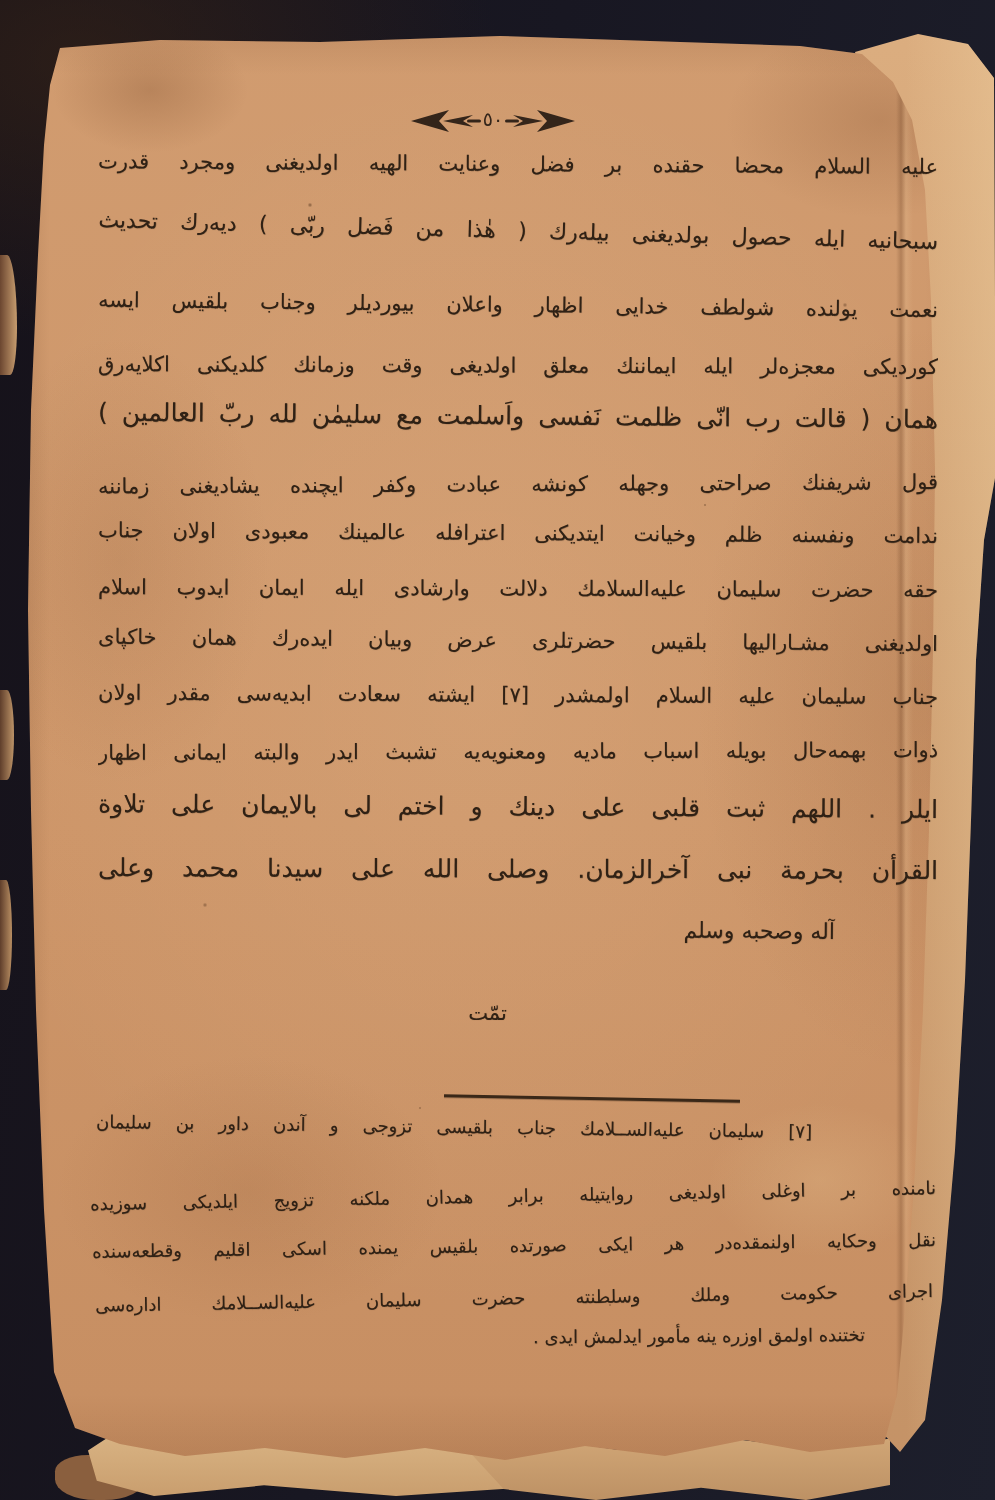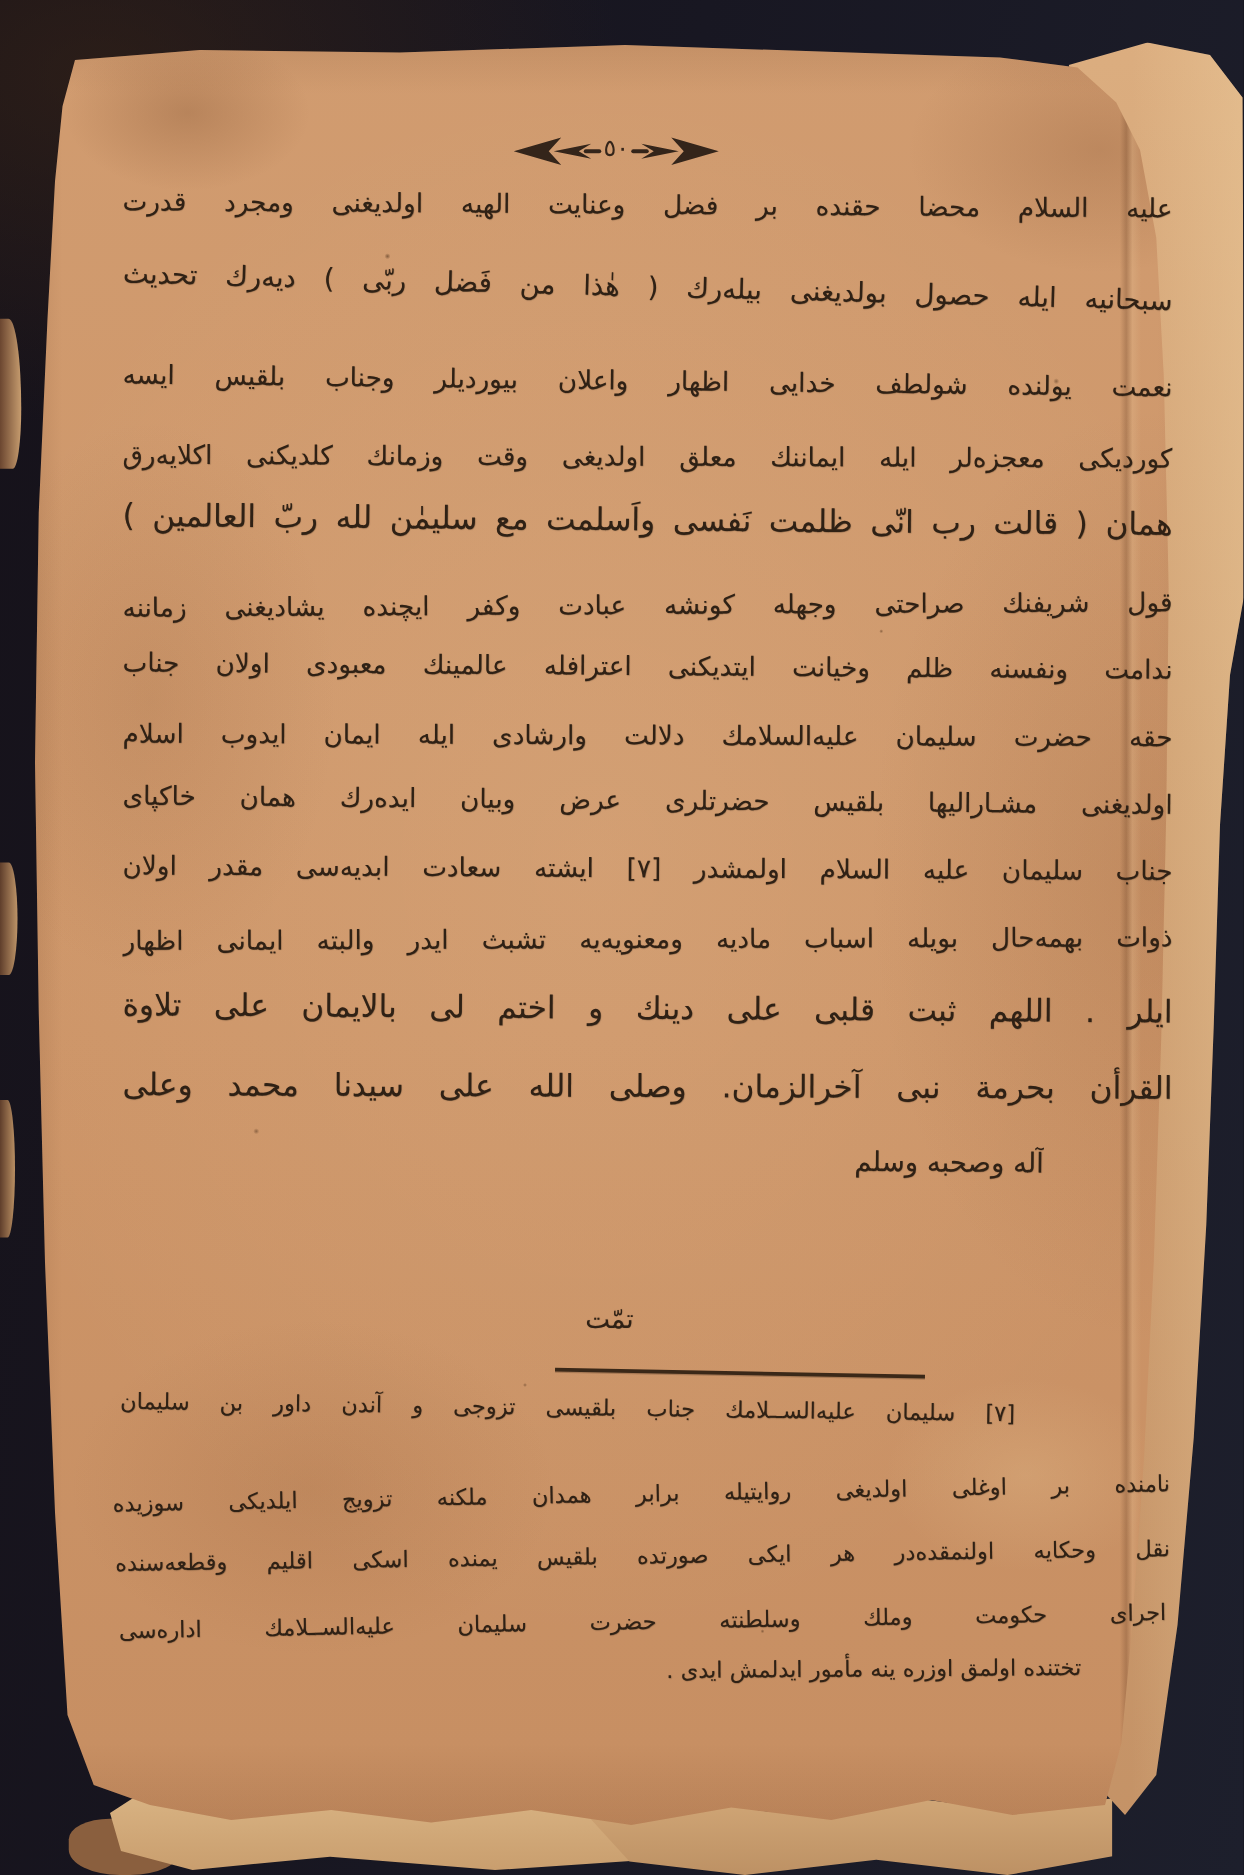--- a/index.html
+++ b/index.html
@@ -116,21 +116,21 @@
     <div class="tl big" style="left:98px;top:398px;width:840px;transform:rotate(.5deg);">همان ( قالت رب انّى ظلمت نَفسى واَسلمت مع سليمٰن لله ربّ العالمين )</div>
     <div class="tl body" style="left:98px;top:465px;width:840px;transform:rotate(-.3deg);">قول شريفنك صراحتى وجهله كونشه عبادت وكفر ايچنده يشاديغنى زماننه</div>
     <div class="tl body" style="left:98px;top:519px;width:840px;transform:rotate(.4deg);">ندامت ونفسنه ظلم وخيانت ايتديكنى اعترافله عالمينك معبودى اولان جناب</div>
     <div class="tl body" style="left:98px;top:573px;width:840px;transform:rotate(.2deg);">حقه حضرت سليمان عليه‌السلامك دلالت وارشادى ايله ايمان ايدوب اسلام</div>
     <div class="tl body" style="left:98px;top:627px;width:840px;transform:rotate(.5deg);">اولديغنى مشـاراليها بلقيس حضرتلرى عرض وبيان ايده‌رك همان خاكپاى</div>
     <div class="tl body" style="left:98px;top:680px;width:840px;transform:rotate(.3deg);">جناب سليمان عليه السلام اولمشدر [٧] ايشته سعادت ابديه‌سى مقدر اولان</div>
     <div class="tl body" style="left:98px;top:733px;width:840px;transform:rotate(-.2deg);">ذوات بهمه‌حال بويله اسباب ماديه ومعنويه‌يه تشبث ايدر والبته ايمانى اظهار</div>
     <div class="tl big" style="left:98px;top:788px;width:840px;transform:rotate(.4deg);">ايلر . اللهم ثبت قلبى على دينك و اختم لى بالايمان على تلاوة</div>
     <div class="tl big" style="left:98px;top:849px;width:840px;transform:rotate(.2deg);">القرأن بحرمة نبى آخرالزمان. وصلى الله على سيدنا محمد وعلى</div>
     <div class="tl body short" style="left:98px;top:915px;width:737px;font-size:22px;transform:rotate(.5deg);">آله وصحبه وسلم</div>
-    <div class="tl body center" style="left:380px;top:1038px;width:215px;">تمّت</div>
+    <div class="tl body center" style="left:380px;top:996px;width:215px;">تمّت</div>
 
     <div class="fnrule"></div>
     <div class="tl fnote" style="left:96px;top:1117px;width:716px;transform:rotate(.8deg);">[٧] سليمان عليه‌الســلامك جناب بلقيسى تزوجى و آندن داور بن سليمان</div>
     <div class="tl fnote" style="left:90px;top:1173px;width:846px;transform:rotate(-1.1deg);">نامنده بر اوغلى اولديغى روايتيله برابر همدان ملكنه تزويج ايلديكى سوزيده</div>
     <div class="tl fnote" style="left:92px;top:1225px;width:844px;transform:rotate(-.8deg);">نقل وحكايه اولنمقده‌در هر ايكى صورتده بلقيس يمنده اسكى اقليم وقطعه‌سنده</div>
     <div class="tl fnote" style="left:95px;top:1276px;width:838px;transform:rotate(-1deg);">اجراى حكومت وملك وسلطنته حضرت سليمان عليه‌الســلامك اداره‌سى</div>
     <div class="tl fnote short" style="left:95px;top:1320px;width:770px;transform:rotate(-.4deg);">تختنده اولمق اوزره ينه مأمور ايدلمش ايدى .</div>
   </div>
 
 </div>

